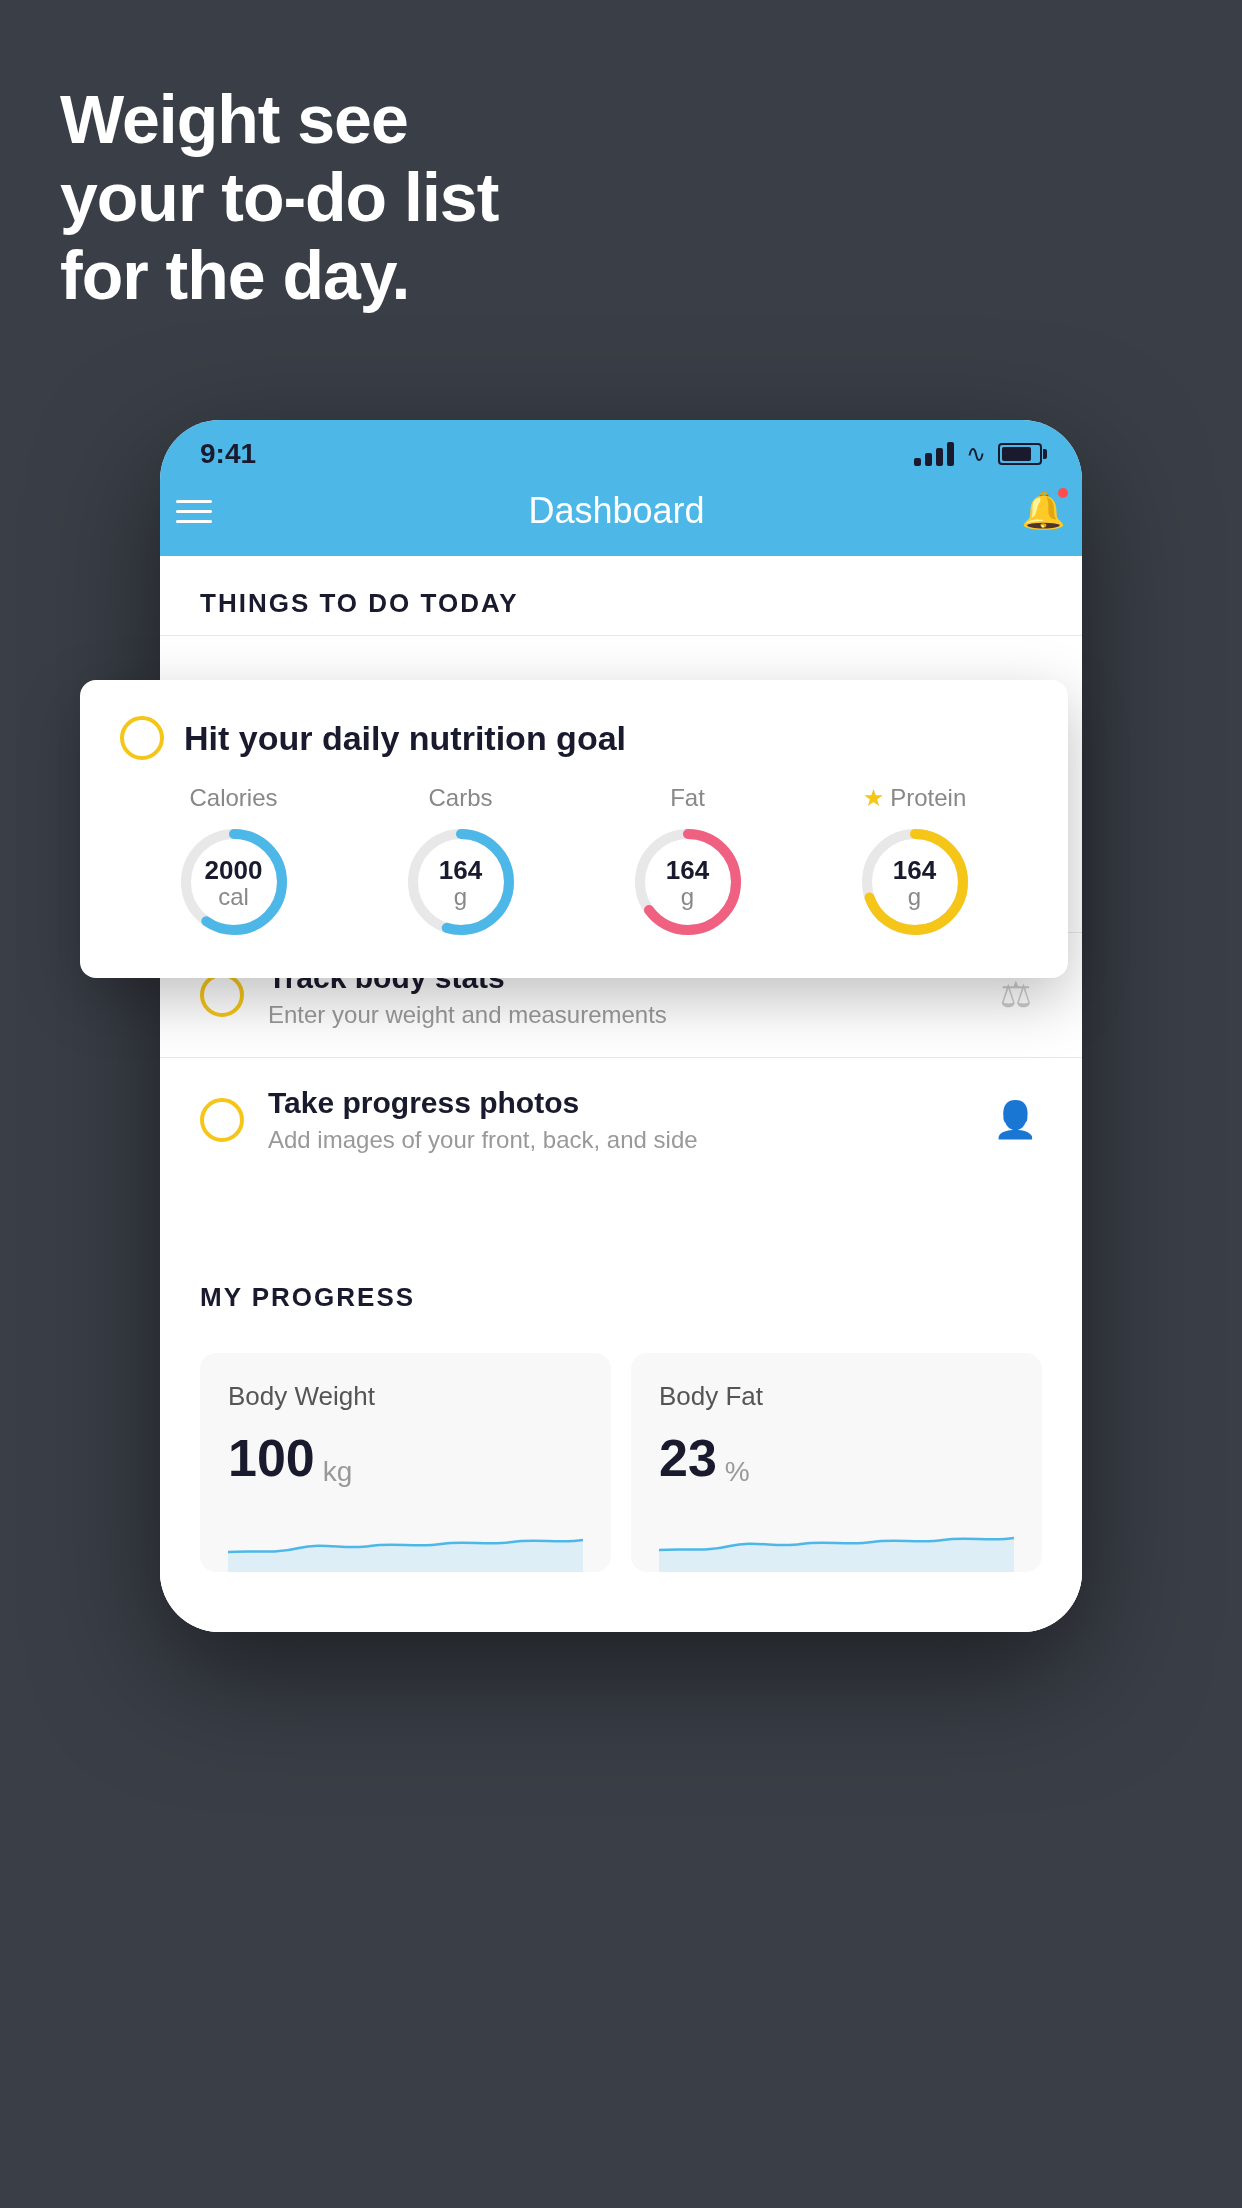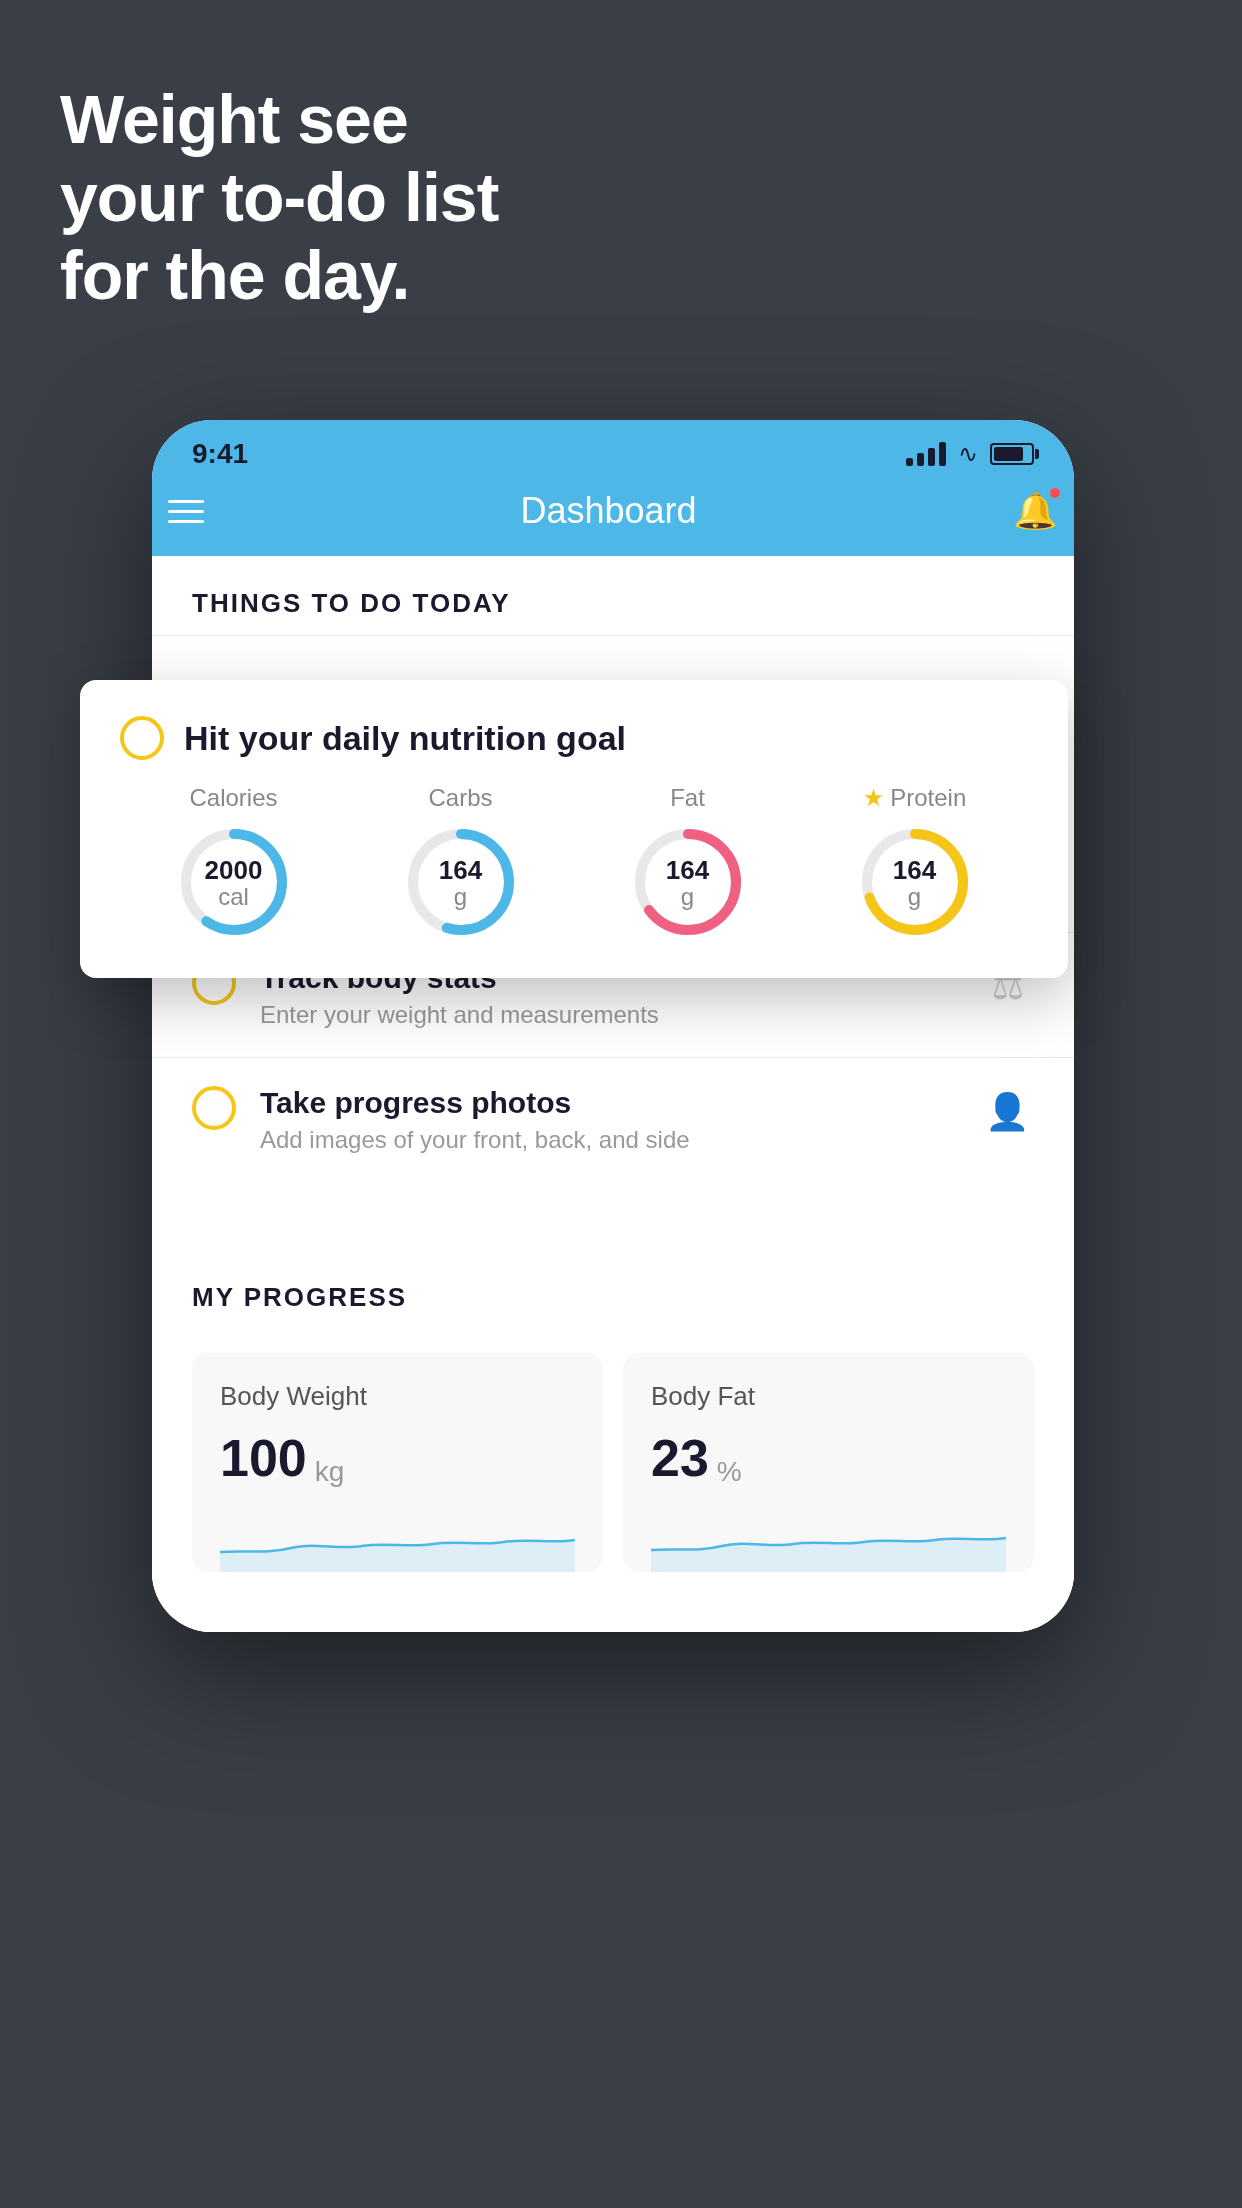--- a/index.html
+++ b/index.html
@@ -21,21 +21,21 @@
       font-size: 68px;
       font-weight: 800;
       line-height: 1.15;
       letter-spacing: -1px;
     }
 
     
     .phone {
       position: absolute;
       top: 420px;
-      left: 152px;
+      left: 160px;
       width: 922px;
       background: #f2f2f2;
       border-radius: 60px;
       overflow: hidden;
       box-shadow: 0 40px 120px rgba(0,0,0,0.5);
     }
 
     
     .status-bar {
       background: #4db8e8;
@@ -248,21 +248,21 @@
       color: #888;
       line-height: 1;
     }
 
     
     .todo-list {
       background: white;
     }
     .todo-item {
       display: flex;
-      align-items: flex-start;
+      align-items: center;
       padding: 28px 40px;
       border-top: 1px solid #e8e8e8;
       gap: 24px;
     }
     .todo-text-wrap {
       flex: 1;
     }
     .todo-title {
       font-size: 30px;
       font-weight: 600;

